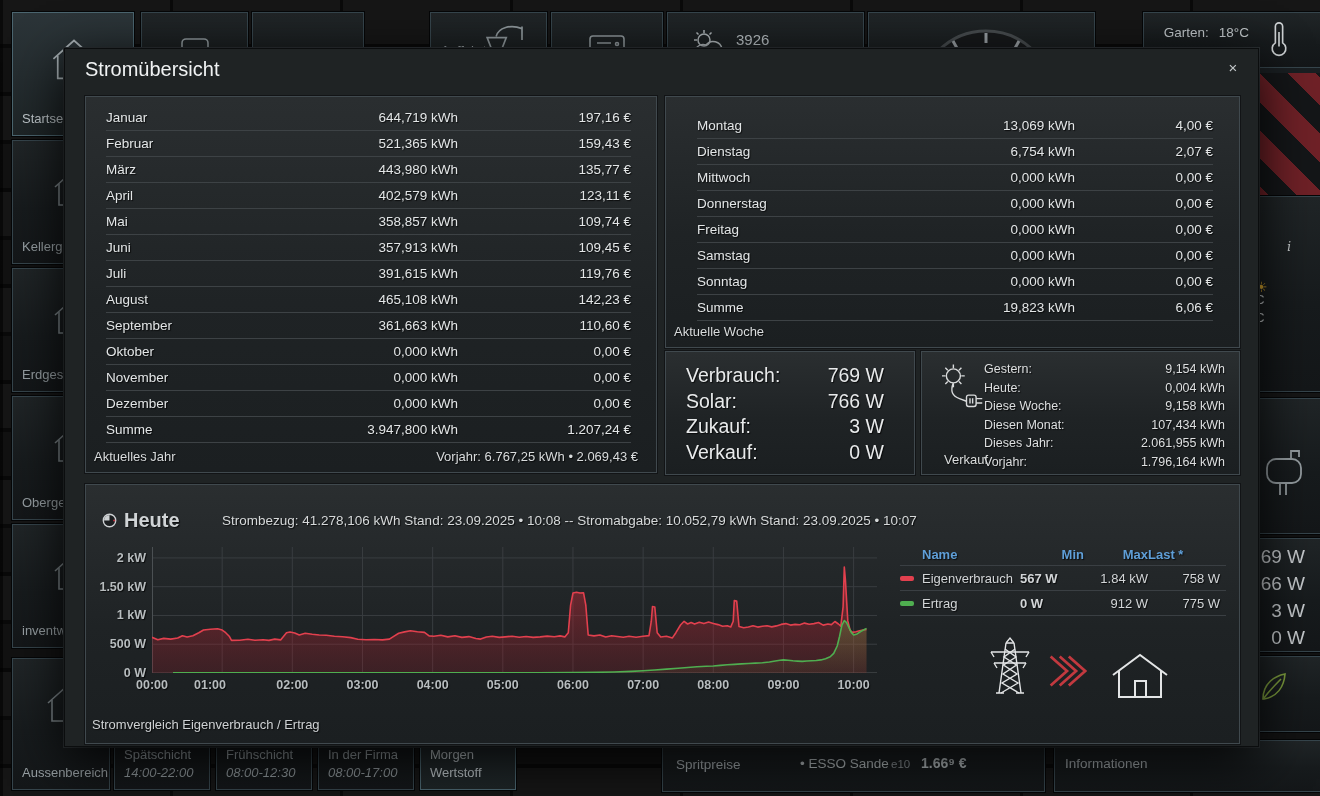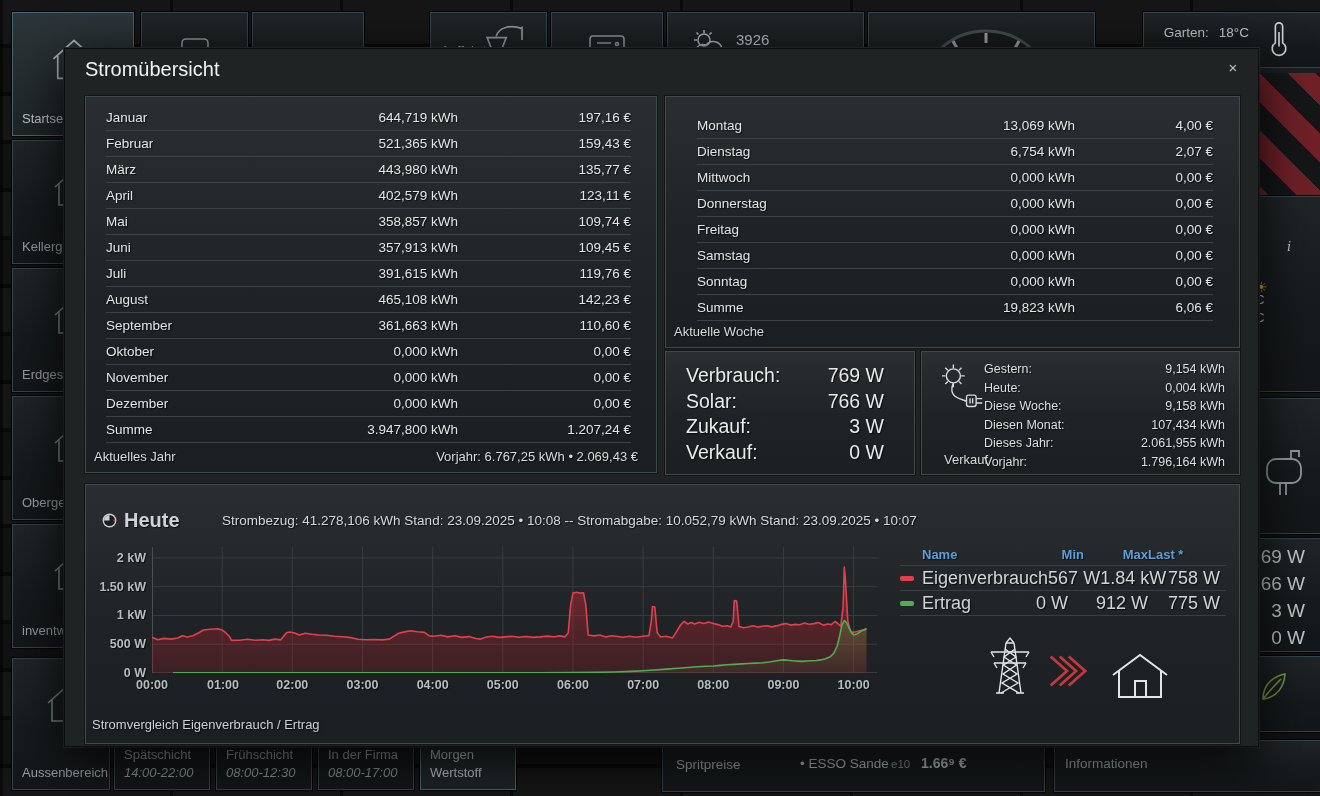--- a/index.html
+++ b/index.html
@@ -67,24 +67,24 @@
   #chart-status{position:absolute;left:136px;top:28px;font-size:13.5px;color:#d6d9da;white-space:nowrap;}
   #plot{position:absolute;left:66px;top:62px;width:725px;height:126px;}
   #plot-ylabels{position:absolute;left:-62px;top:0;width:56px;height:126px;}
   .ytick{position:absolute;right:0;transform:translateY(-50%);font-size:12.5px;font-weight:bold;color:#b7bcbe;}
   #plot-xlabels{position:absolute;left:0;top:131px;width:725px;}
   .xtick{position:absolute;transform:translateX(-50%);font-size:12.5px;font-weight:bold;color:#b7bcbe;white-space:nowrap;}
   #chart-caption{position:absolute;left:6px;bottom:11px;font-size:13px;color:#ced1d3;text-align:right;}
   
   #legend{position:absolute;left:814px;top:58px;width:326px;}
   .lg-head{display:flex;align-items:center;height:22px;font-size:13px;font-weight:bold;color:#5f9fd8;}
-  .lg-row{display:flex;align-items:center;height:24px;border-top:1px solid #3a3f43;font-size:18px;color:#d2d5d7;}
+  .lg-row{display:flex;align-items:center;height:24px;border-top:1px solid #3a3f43;font-size:13px;color:#d2d5d7;}
   #legend .swatch{width:14px;height:5px;border-radius:2px;margin-right:8px;flex:none;}
   #legend .c-name{flex:1;}
-  #legend .c-min{width:64px;text-align:center;}
+  #legend .c-min{width:64px;text-align:left;font-weight:bold;}
   #legend .c-max{width:64px;text-align:right;}
   #legend .c-last{width:72px;text-align:right;padding-right:6px;}
   .lg-head .h-name{flex:1;padding-left:22px;}
   .lg-head .h-min{width:64px;text-align:right;}
   .lg-head .h-max{width:64px;text-align:right;}
   .lg-head .h-last{width:72px;text-align:left;padding-right:6px;}
   #legend-bottom{border-top:1px solid #3a3f43;}
   #flow{position:absolute;left:880px;top:148px;width:273px;height:66px;}
   
   .frag{position:absolute;color:#c3c7c9;}
@@ -528,21 +528,21 @@
         </svg>
       <div id="plot-ylabels">
           <div class="ytick" style="top: 10.9315px;">2 kW</div>
           <div class="ytick" style="top: 39.6986px;">1.50 kW</div>
           <div class="ytick" style="top: 68.4658px;">1 kW</div>
           <div class="ytick" style="top: 97.2329px;">500 W</div>
           <div class="ytick" style="top: 126px;">0 W</div>
         </div>
       <div id="plot-xlabels">
           <div class="xtick" style="left: 0px;">00:00</div>
-          <div class="xtick" style="left: 71px;">01:00</div>
+          <div class="xtick" style="left: 58px;">01:00</div>
           <div class="xtick" style="left: 140.323px;">02:00</div>
           <div class="xtick" style="left: 210.484px;">03:00</div>
           <div class="xtick" style="left: 280.645px;">04:00</div>
           <div class="xtick" style="left: 350.806px;">05:00</div>
           <div class="xtick" style="left: 420.968px;">06:00</div>
           <div class="xtick" style="left: 491.129px;">07:00</div>
           <div class="xtick" style="left: 561.29px;">08:00</div>
           <div class="xtick" style="left: 631.452px;">09:00</div>
           <div class="xtick" style="left: 701.613px;">10:00</div>
         </div>

